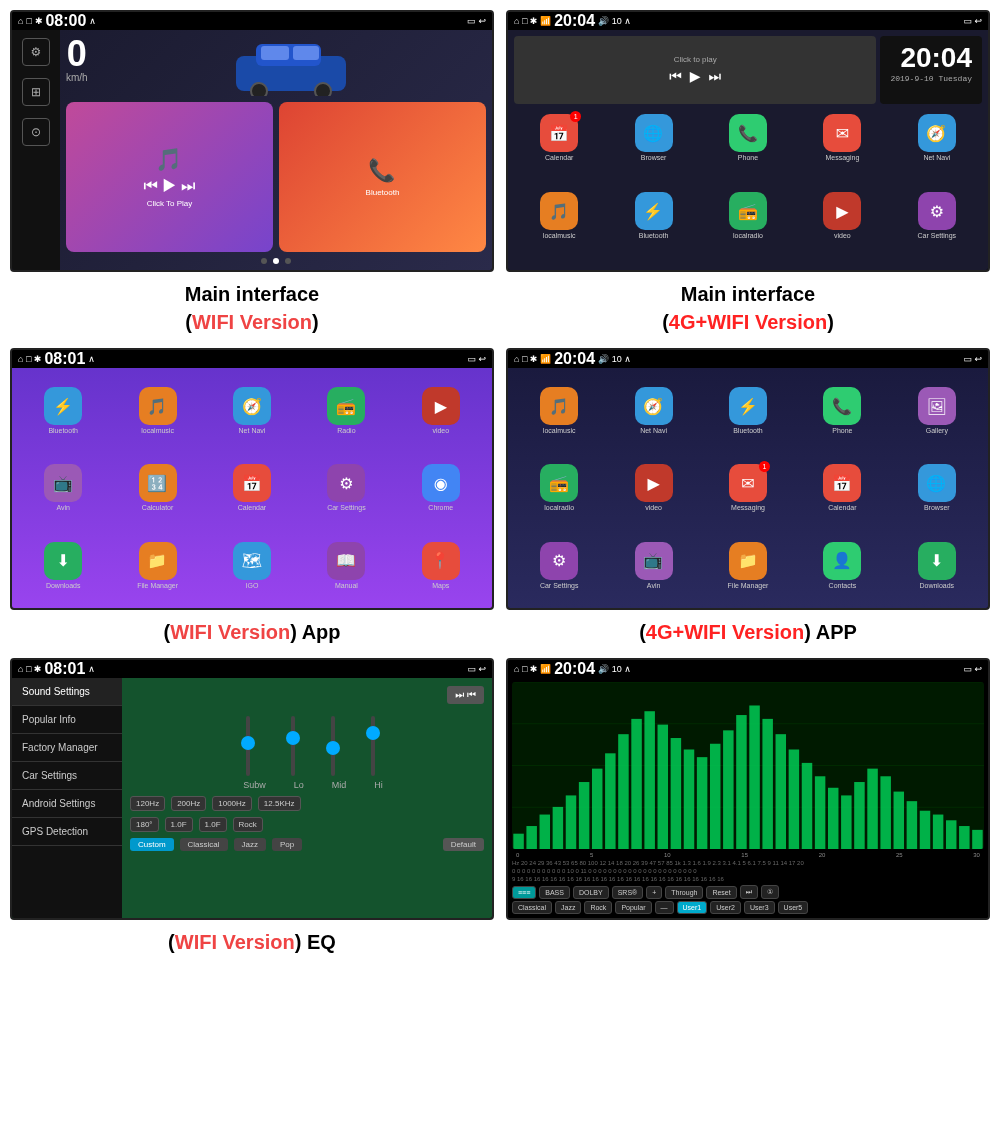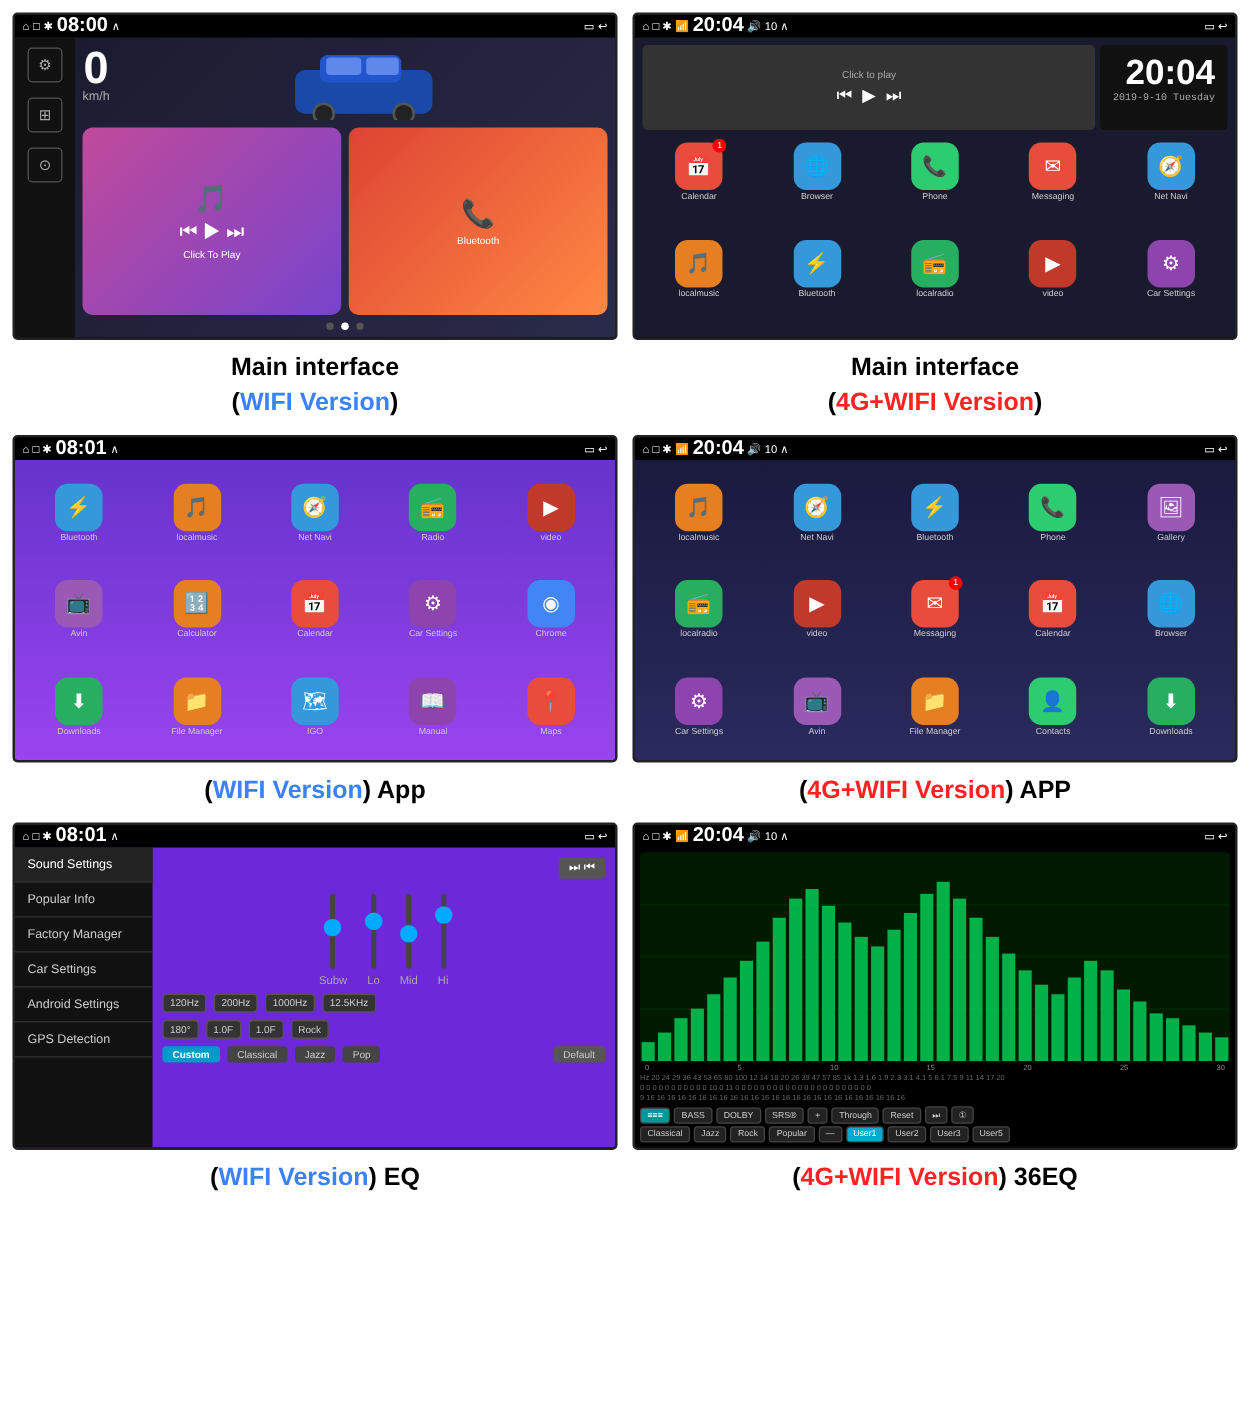--- a/index.html
+++ b/index.html
@@ -33,21 +33,21 @@
       position: relative;
     }
     .caption {
       font-size: 20px;
       font-weight: bold;
       text-align: center;
       margin-top: 8px;
       line-height: 1.4;
       color: #000;
     }
-    .caption .highlight-cyan { color: #3b82f6; }
+    .caption .highlight-cyan { color: #ef4444; }
     .caption .highlight-red { color: #ff2222; }
 
     
     .status-bar {
       background: #000;
       color: #fff;
       font-size: 9px;
       display: flex;
       justify-content: space-between;
       align-items: center;
@@ -245,21 +245,21 @@
       padding: 6px;
       display: grid;
       grid-template-columns: repeat(5, 1fr);
       grid-template-rows: repeat(3, 1fr);
       gap: 4px;
       align-items: center;
     }
 
     
     .s5-body {
-      background: #6d28d9;
+      background: #14532d;
       height: 240px;
       display: flex;
     }
     .s5-sidebar {
       width: 110px;
       background: #111;
       display: flex;
       flex-direction: column;
     }
     .s5-menu-item {
@@ -306,21 +306,21 @@
       position: relative;
     }
     .eq-slider-knob {
       width: 14px;
       height: 14px;
       background: #00aaff;
       border-radius: 50%;
       position: absolute;
       left: -5px;
     }
-    .eq-label { font-size: 9px; color: #aaa; }
+    .eq-label { font-size: 9px; color: #aaa; margin-left: 12px; }
     .eq-freq-row {
       display: flex;
       gap: 6px;
       flex-wrap: wrap;
     }
     .eq-freq-btn {
       background: #333;
       color: #ccc;
       font-size: 8px;
       padding: 2px 5px;
@@ -333,21 +333,21 @@
       flex-wrap: wrap;
       align-items: center;
     }
     .eq-preset-btn {
       background: #444;
       color: #ccc;
       font-size: 8px;
       padding: 2px 8px;
       border-radius: 3px;
     }
-    .eq-preset-btn.active { background: #0099cc; color: #fff; font-weight: bold; }
+    .eq-preset-btn.active { background: #0099cc; color: #fff; }
     .eq-default-btn {
       margin-left: auto;
       background: #555;
       color: #ccc;
       font-size: 8px;
       padding: 2px 8px;
       border-radius: 3px;
     }
 
     
@@ -965,18 +965,15 @@
           <span class="s6-ctrl-btn">Rock</span>
           <span class="s6-ctrl-btn">Popular</span>
           <span class="s6-ctrl-btn">—</span>
           <span class="s6-ctrl-btn active">User1</span>
           <span class="s6-ctrl-btn">User2</span>
           <span class="s6-ctrl-btn">User3</span>
           <span class="s6-ctrl-btn">User5</span>
         </div>
       </div>
     </div>
-    <div class="caption">
-      <span>(</span><span class="highlight-red">4G+WIFI Version</span><span>) 36EQ</span>
-    </div>
   </div>
 
 </div>
 
 </body></html>

